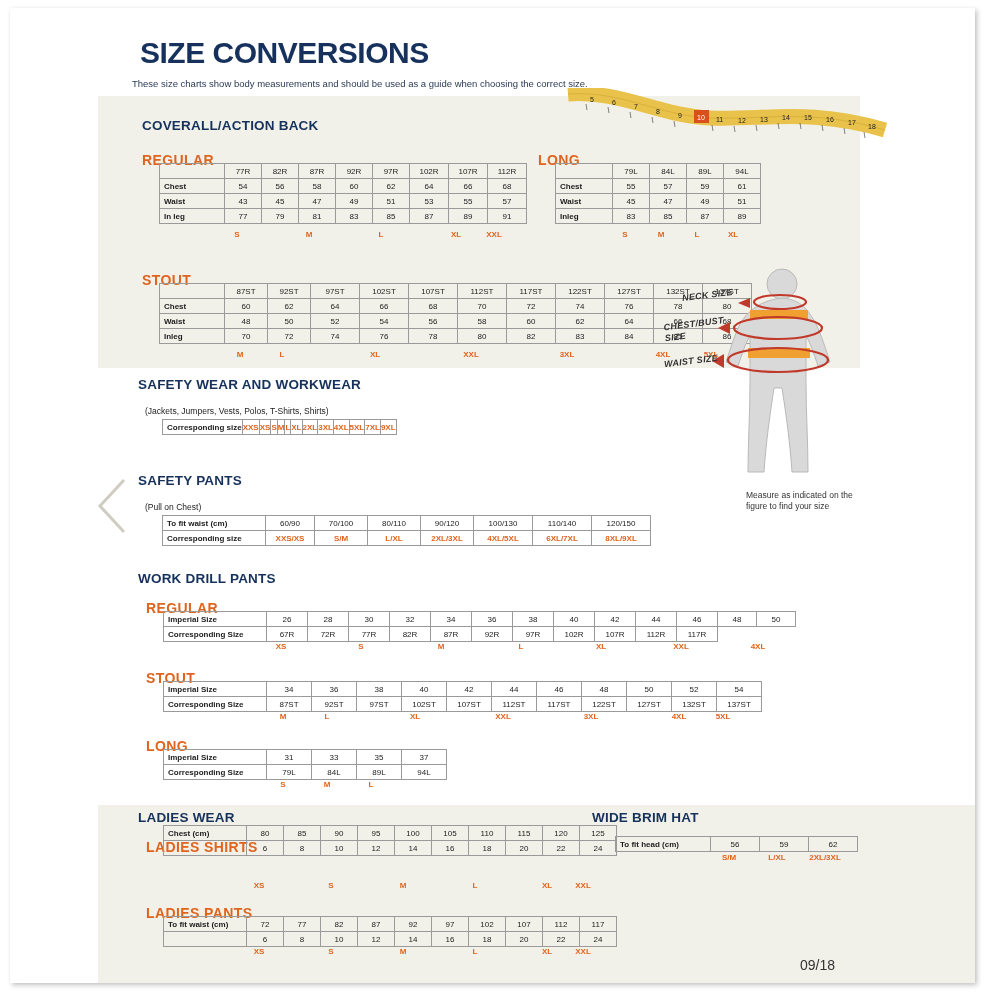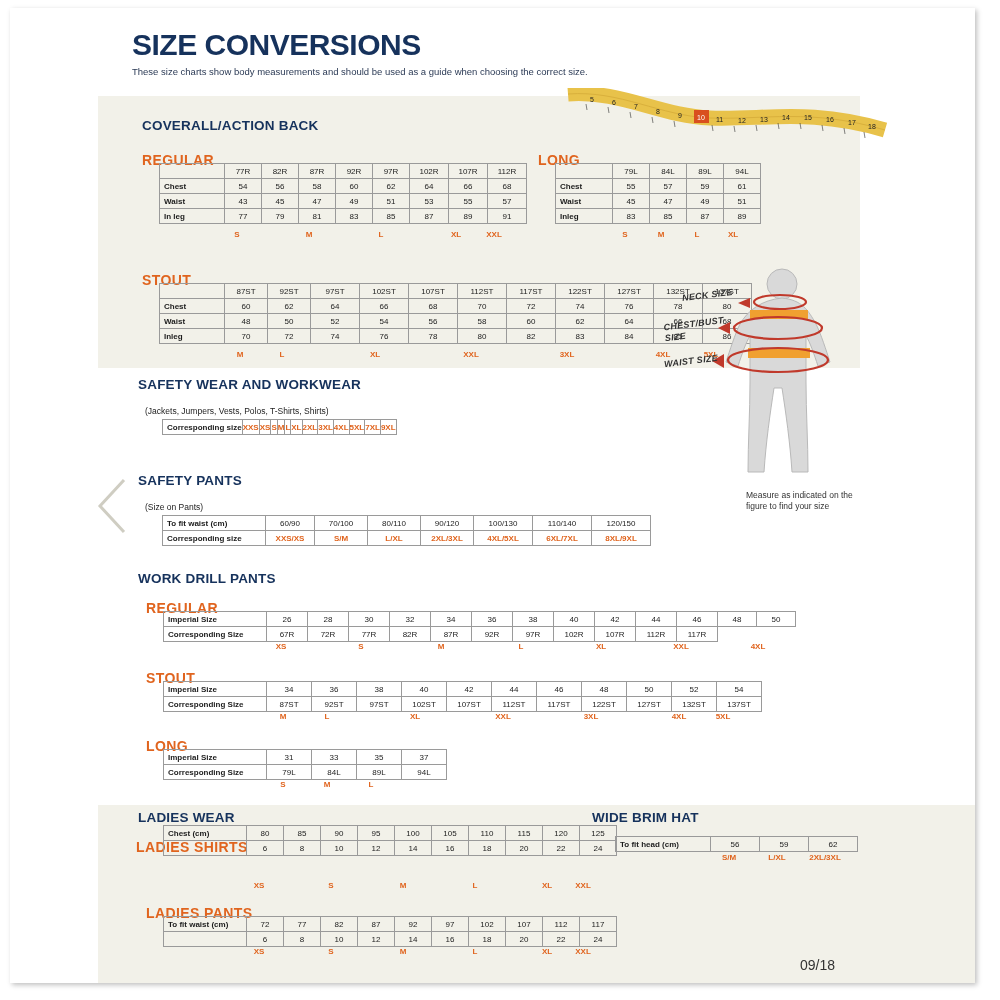--- a/index.html
+++ b/index.html
@@ -1,21 +1,21 @@
 <!DOCTYPE html>
 <html><head>
 <meta charset="utf-8">
 <style>
   html,body{margin:0;padding:0;background:#ffffff;}
   body{width:1000px;height:1000px;font-family:"Liberation Sans",sans-serif;color:#1b2a4a;overflow:hidden;}
   .page{position:relative;width:1000px;height:1000px;background:#ffffff;}
   .sheet{position:absolute;left:10px;top:8px;width:965px;height:975px;background:#f2f1e9;box-shadow:2px 2px 5px rgba(0,0,0,.25);}
   .whitecol{position:absolute;left:10px;top:8px;width:88px;height:975px;background:#ffffff;}
   .band-white{position:absolute;background:#ffffff;}
-  h1{font-size:30px;font-weight:bold;letter-spacing:-0.5px;margin:0;color:#16325c;}
+  h1{font-size:30px;font-weight:bold;letter-spacing:-0.5px;margin:8px;color:#16325c;}
   .sub{font-size:9.5px;color:#2b3a55;margin-top:4px;}
   .sec-title{font-size:13.5px;font-weight:bold;color:#16325c;letter-spacing:.2px;}
   .cat{font-size:14px;font-weight:bold;color:#e0641e;letter-spacing:.4px;}
   .note{font-size:8.5px;color:#222;}
   table{border-collapse:collapse;margin-left:21px;}
   td,th{font-size:8px;color:#1c1c1c;font-weight:normal;text-align:center;padding:0;height:14px;}
   .gt td{border:1px solid #9a9a9a;}
   .lbl{text-align:left;padding-left:4px;font-weight:bold;font-size:8px;white-space:nowrap;}
   .sizerow td{border:none;color:#e0641e;font-weight:bold;font-size:8px;height:13px;}
   .orange{color:#e0641e;font-weight:bold;}
@@ -290,21 +290,21 @@
       <td class="orange">3XL</td>
       <td class="orange">4XL</td>
       <td class="orange">5XL</td>
       <td class="orange">7XL</td>
       <td class="orange">9XL</td>
         </tr>
   </tbody>
     </table>
 
   <div class="sec-title" style="position:absolute;left:138px;top:473px;">SAFETY PANTS</div>
-  <div class="note" style="position:absolute;left:145px;top:502px;">(Size on Pants)</div>
+  <div class="note" style="position:absolute;left:145px;top:502px;">(Pull on Chest)</div>
   <table class="gt" style="position:absolute;left:141px;top:515px;">
     <tbody>
         <tr>
           <td class="lbl" style="width:98px">To fit waist (cm)</td>
       <td style="width:48px">60/90</td>
       <td style="width:52px">70/100</td>
       <td style="width:52px">80/110</td>
       <td style="width:52px">90/120</td>
       <td style="width:58px">100/130</td>
       <td style="width:58px">110/140</td>
@@ -488,21 +488,21 @@
       <td style="width:44px">S</td>
       <td style="width:44px">M</td>
       <td style="width:44px">L</td>
       <td style="width:44px"></td>
     </tr>
   </tbody>
     </table>
 
   <div class="sec-title" style="position:absolute;left:138px;top:810px;">LADIES WEAR</div>
 
-  <div class="cat" style="position:absolute;left:136px;top:839px;">LADIES SHIRTS</div>
+  <div class="cat" style="position:absolute;left:146px;top:839px;">LADIES SHIRTS</div>
   <table class="gt" style="position:absolute;left:142px;top:825px;">
     <tbody>
         <tr>
           <td class="lbl" style="width:78px">Chest (cm)</td>
       <td style="width:36px">80</td>
       <td style="width:36px">85</td>
       <td style="width:36px">90</td>
       <td style="width:36px">95</td>
       <td style="width:36px">100</td>
       <td style="width:36px">105</td>

